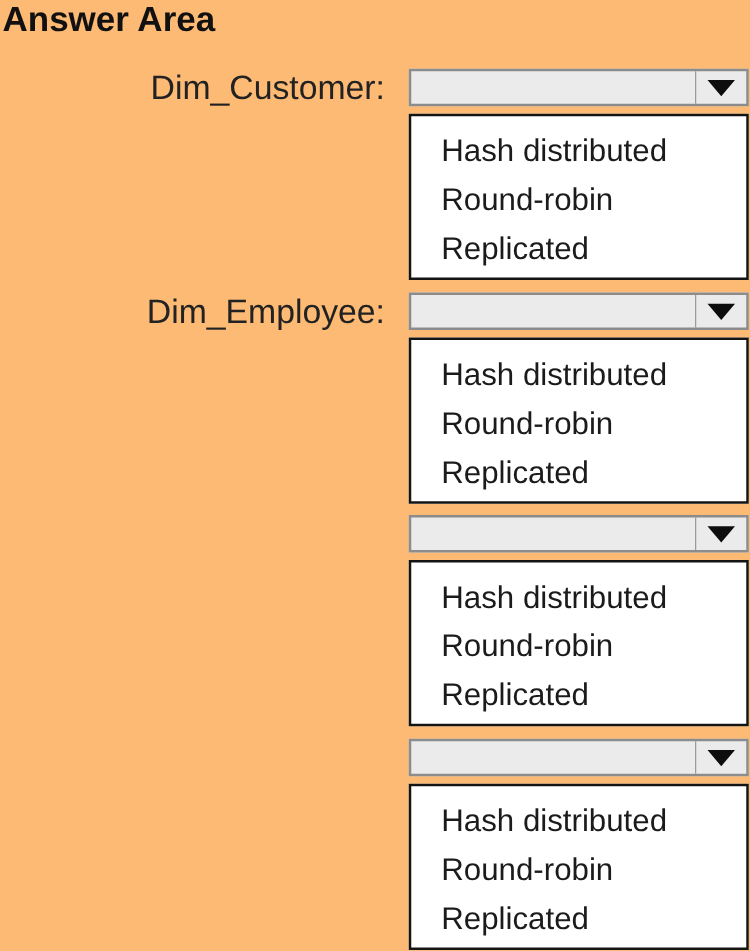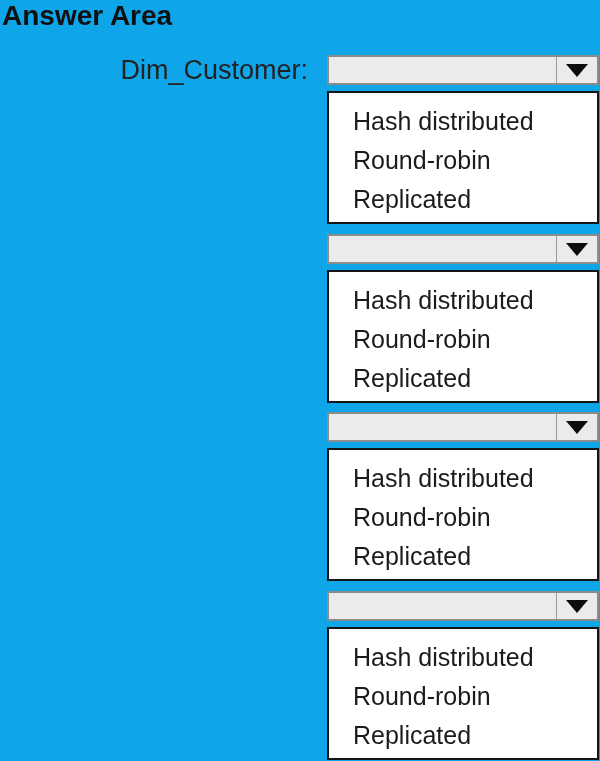--- a/index.html
+++ b/index.html
@@ -7,21 +7,21 @@
     --select-border:#8c8c8c;
     --list-border:#141414;
     --text:#1b1b1b;
     --separator:#9a9a9a;
     --arrow:#0d0d0d;
   }
   html,body{margin:0;padding:0;background:#ffffff;}
   #stage{
     position:relative;
     width:600px;height:761px;
-    background:#0ea5e9;
+    background:#fdba74;
     font-family:"Liberation Sans", sans-serif;
     overflow:hidden;
   }
   .title{
     position:absolute;left:2px;top:0px;
     font-size:28px;font-weight:bold;color:#111111;
     letter-spacing:0px;
   }
   .group{position:absolute;left:0;width:600px;height:170px;}
   .label{
@@ -79,20 +79,21 @@
       </span>
     </div>
     <div class="options">
       <div class="opt">Hash distributed</div>
       <div class="opt">Round-robin</div>
       <div class="opt">Replicated</div>
     </div>
   </section>
 
   <section class="group" style="top:234px">
+    <div class="label">Dim_Employee:</div>
     <div class="select">
       <span class="value"></span>
       <span class="arrowcell">
         <span class="tri"></span>
       </span>
     </div>
     <div class="options">
       <div class="opt">Hash distributed</div>
       <div class="opt">Round-robin</div>
       <div class="opt">Replicated</div>

